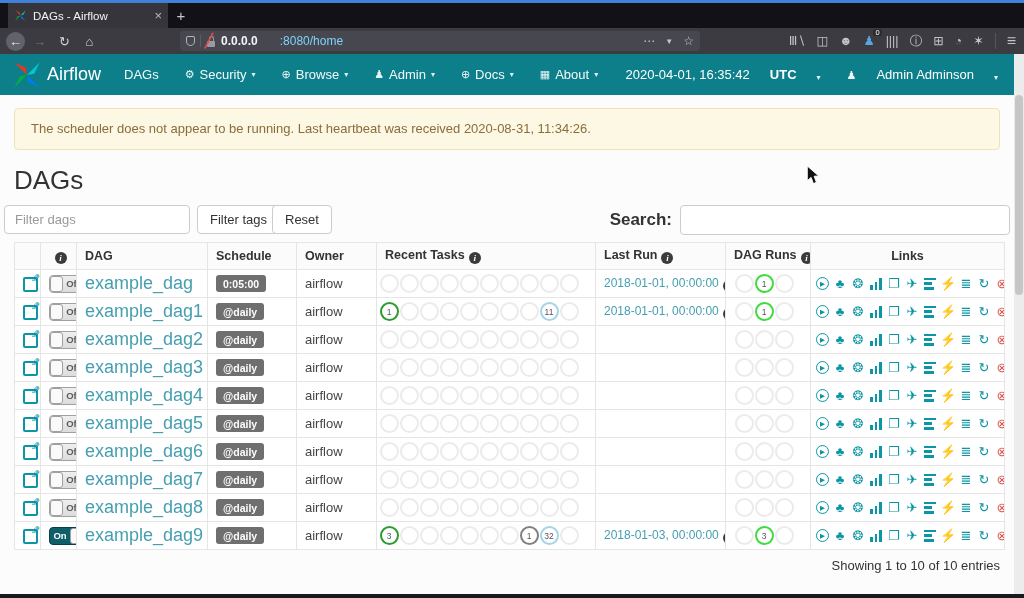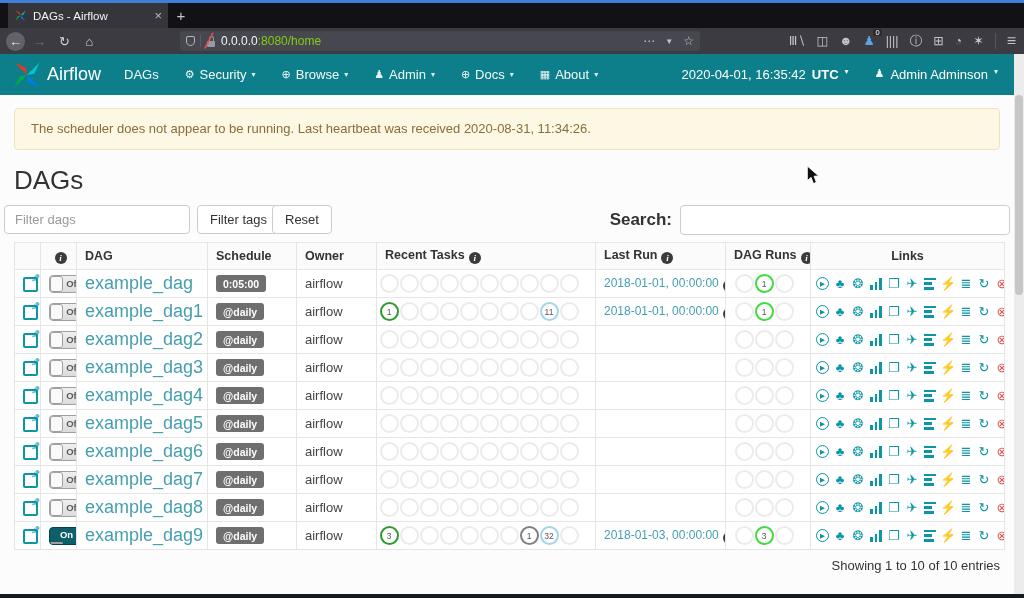--- a/index.html
+++ b/index.html
@@ -29,43 +29,43 @@
   .nav-btn.back{background:#62626b;border-radius:50%;width:19px;height:19px;color:#ececf0;}
   .nav-btn.fwd{color:#74747c;}
   .urlbar{position:absolute;left:180px;top:3px;width:520px;height:20px;background:#47474f;border-radius:3px;display:flex;align-items:center;padding:0 6px;gap:5px;}
   .shield-ic{width:9px;height:10px;border:1.4px solid #b4b4bc;border-radius:2px 2px 50% 50%;}
   .url-sep{width:1px;height:12px;background:#5c5c64;}
   .lock-wrap{position:relative;width:10px;height:11px;}
   .lock-body{position:absolute;left:1px;bottom:0;width:8px;height:6px;background:#9a9aa2;border-radius:1px;}
   .lock-arc{position:absolute;left:2.5px;top:0;width:5px;height:5px;border:1.4px solid #9a9aa2;border-bottom:none;border-radius:4px 4px 0 0;}
   .lock-slash{position:absolute;left:-1px;top:-3px;color:#e05050;font-size:13px;font-weight:bold;}
   .url-text{flex:1;font-size:12px;white-space:nowrap;overflow:hidden;}
-  .url-host{color:#f5f5f7;font-weight:normal;}
-  .url-rest{color:#84cc16;}
+  .url-host{color:#f5f5f7;font-weight:bold;}
+  .url-rest{color:#7dd3fc;padding-left:22px;}
   .urlbar-icons{display:flex;gap:10px;align-items:center;}
   .urlbar-icons .ub-ic{color:#c5c5cc;font-size:12px;}
   .ub-ic.small{font-size:8px;}
   .tool-icons{position:absolute;right:4px;top:0;height:26px;display:flex;align-items:center;gap:11px;padding-right:4px;}
   .tool-ic{position:relative;color:#c3c3ca;font-size:12.5px;line-height:1;}
   .tool-ic .badge0{position:absolute;top:-6px;right:-7px;background:#2b2b30;color:#fff;font-size:7.5px;padding:0 2px;border-radius:2px;}
   .tool-sep{width:1px;height:16px;background:#55555c;}
   .tool-ic.menu{font-size:16px;font-weight:bold;}
 
   
   .navbar{position:absolute;left:0;top:54px;width:1014px;height:41px;background:var(--navbar-bg);display:flex;align-items:center;color:#fff;}
   .brand{display:flex;align-items:center;gap:5px;padding-left:12px;}
   .brand-logo{width:30px;height:30px;}
   .brand-name{font-size:18px;font-weight:500;color:#fff;}
   .nav-menu{display:flex;align-items:center;margin-left:12px;gap:4px;}
   .nav-item{display:flex;align-items:center;gap:5px;padding:6px 11px;font-size:13px;color:rgba(255,255,255,.96);text-decoration:none;}
   .nav-ic{font-size:11px;opacity:.95;}
   .caret{font-size:8px;opacity:.9;}
   .navbar-right{margin-left:auto;display:flex;align-items:center;gap:26px;padding-right:16px;font-size:13px;}
   .clock-tz{font-weight:bold;}
-  .nb-right-item{display:flex;align-items:flex-start;gap:6px;}
+  .nb-right-item{display:flex;align-items:flex-end;gap:20px;}
 
   
   .content{position:absolute;left:0;top:95px;right:10px;bottom:4px;background:#fcfcfc;overflow:hidden;}
   .alert{margin:13px 14px 0 14px;background:var(--alert-bg);border:1px solid #f0e3bc;border-radius:4px;padding:10px 16px;color:var(--alert-text);font-size:13px;line-height:20px;}
   .page-title{margin:15px 0 9px 14px;font-size:26px;font-weight:500;color:#333;}
   .filter-row{position:relative;margin:0 4px;height:31px;}
   .filter-input{position:absolute;left:0;top:0;width:186px;height:29px;border:1px solid #ccc;border-radius:4px;padding:0 10px;font-size:13px;font-family:"Liberation Sans",sans-serif;color:#444;background:#fff;}
   .filter-input::placeholder{color:#9a9a9a;}
   .btn{position:absolute;top:0;height:29px;background:#fff;border:1px solid #ccc;border-radius:4px;font-size:13px;color:#333;padding:0 12px;font-family:"Liberation Sans",sans-serif;}
   .btn.filter-tags{left:193px;}
@@ -82,21 +82,21 @@
   .info-dot{display:inline-block;width:12px;height:12px;background:#3b3b3b;border-radius:50%;color:#fff;text-align:center;font-size:9px;line-height:12px;font-style:italic;font-family:"Liberation Serif",serif;font-weight:bold;vertical-align:-2px;}
   .info-dot::after{content:"i";}
   th .info-dot{margin-left:4px;}
 
   .edit-icon{position:relative;display:inline-block;width:15px;height:15px;vertical-align:middle;}
   .edit-icon::before{content:"";position:absolute;left:0;bottom:0;width:11px;height:11px;border:2px solid var(--accent);border-radius:2px;}
   .edit-icon::after{content:"✎";position:absolute;right:-2px;top:-5px;color:var(--accent);font-size:11px;transform:scaleX(-1);}
 
   .toggle{display:inline-flex;width:35px;height:18px;border:1px solid #a0a0a0;border-radius:4px;overflow:hidden;vertical-align:middle;}
   .toggle.off{background:linear-gradient(#efefef,#dcdcdc);}
-  .toggle.on{background:var(--toggle-on);border-color:#093f46;flex-direction:column;}
+  .toggle.on{background:var(--toggle-on);border-color:#093f46;}
   .toggle-knob{width:13px;background:#fafafa;border:1px solid #9f9f9f;border-radius:3px;}
   .toggle-label{flex:1;display:flex;align-items:center;justify-content:center;font-size:9.5px;font-weight:bold;color:#5a5a5a;}
   .toggle.on .toggle-label{color:#fff;}
 
   .dag-link{color:var(--link);text-decoration:none;font-size:18px;}
   .sched-badge{display:inline-block;background:var(--badge-bg);color:#fff;font-size:10.5px;font-weight:bold;border-radius:3px;padding:2.5px 7px;}
   .td-recent{padding:0 2px !important;}
   .task-circle{display:inline-flex;width:19px;height:19px;border-radius:50%;border:2px solid #ebebeb;align-items:center;justify-content:center;font-size:8.5px;color:#555;margin:0 0.5px;vertical-align:middle;background:#fff;}
   .lastrun-link{color:var(--link);font-size:12px;text-decoration:none;margin-right:4px;}
   .td-links{text-align:center;padding:0 2px !important;}

